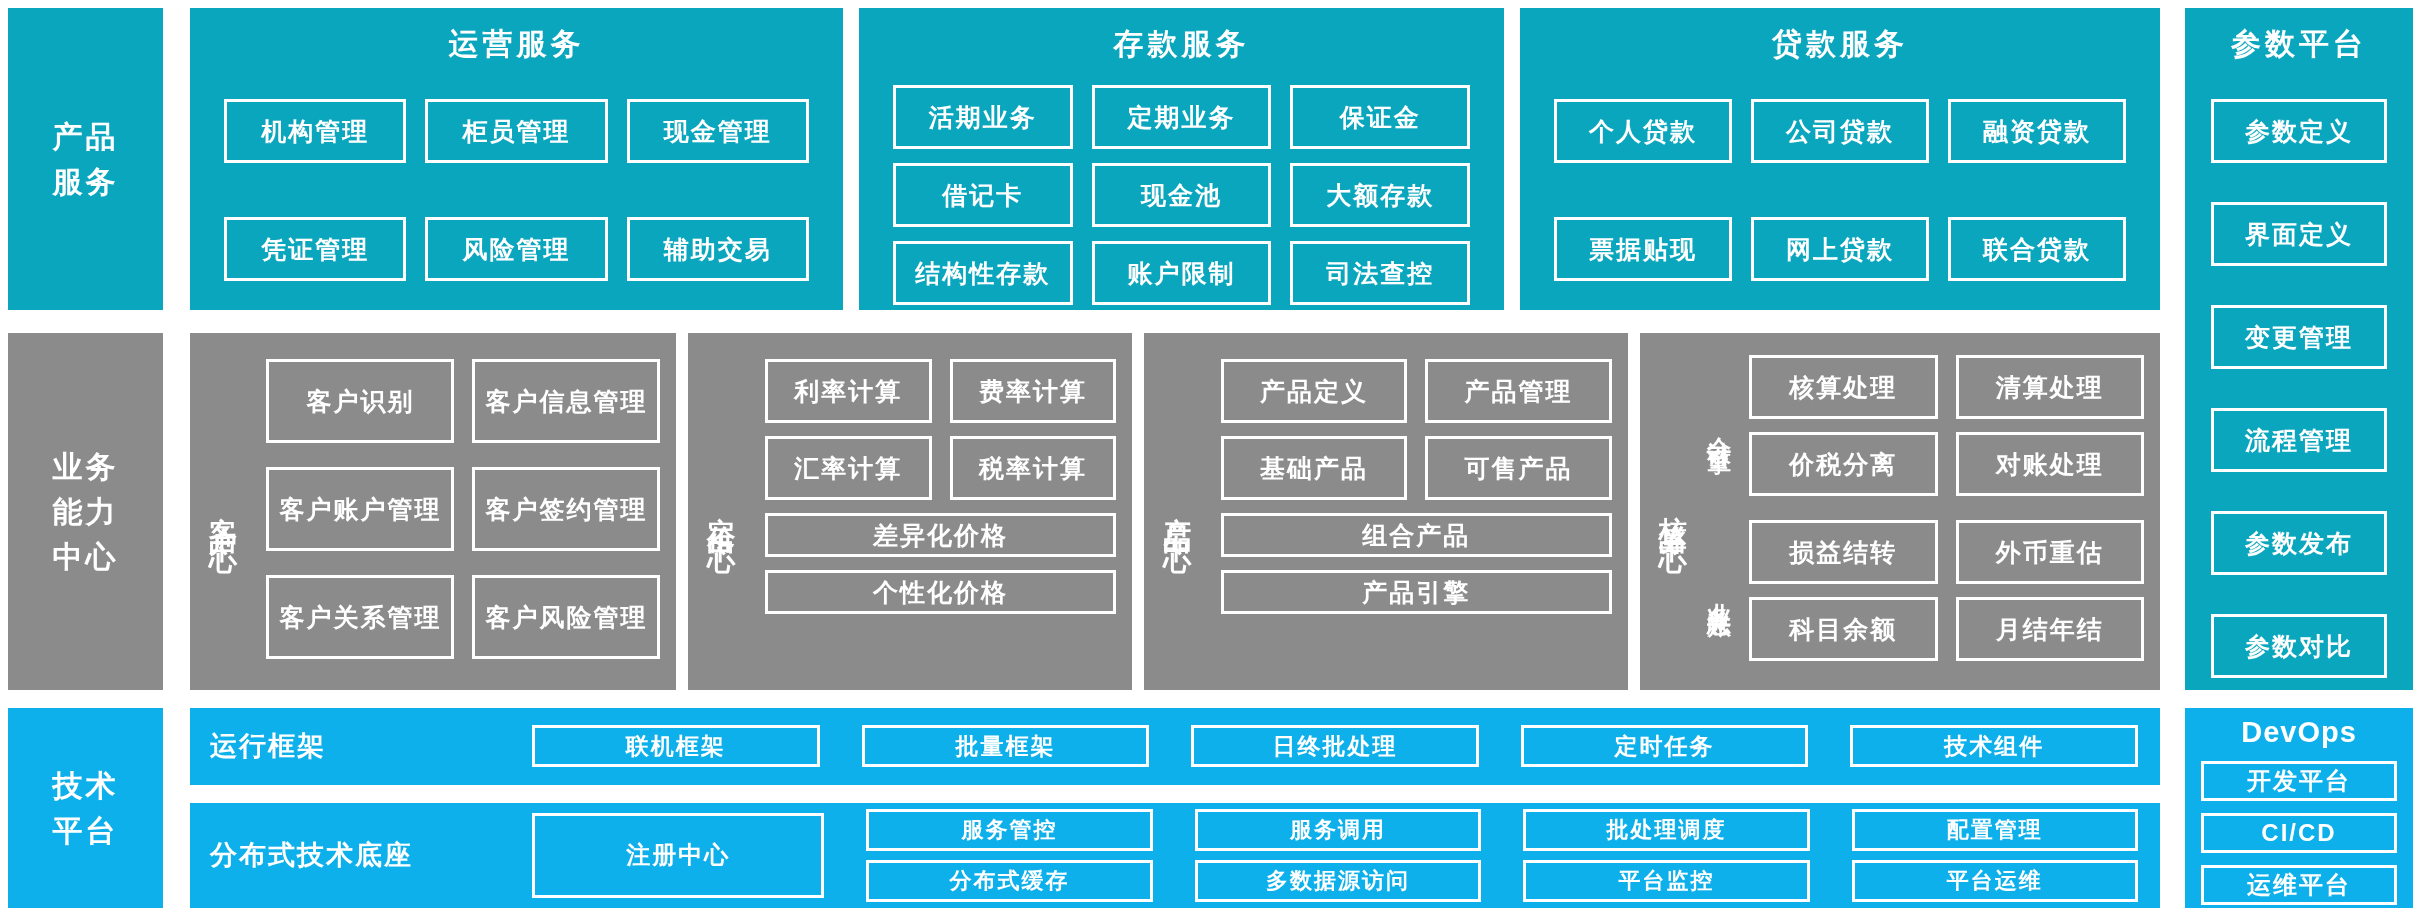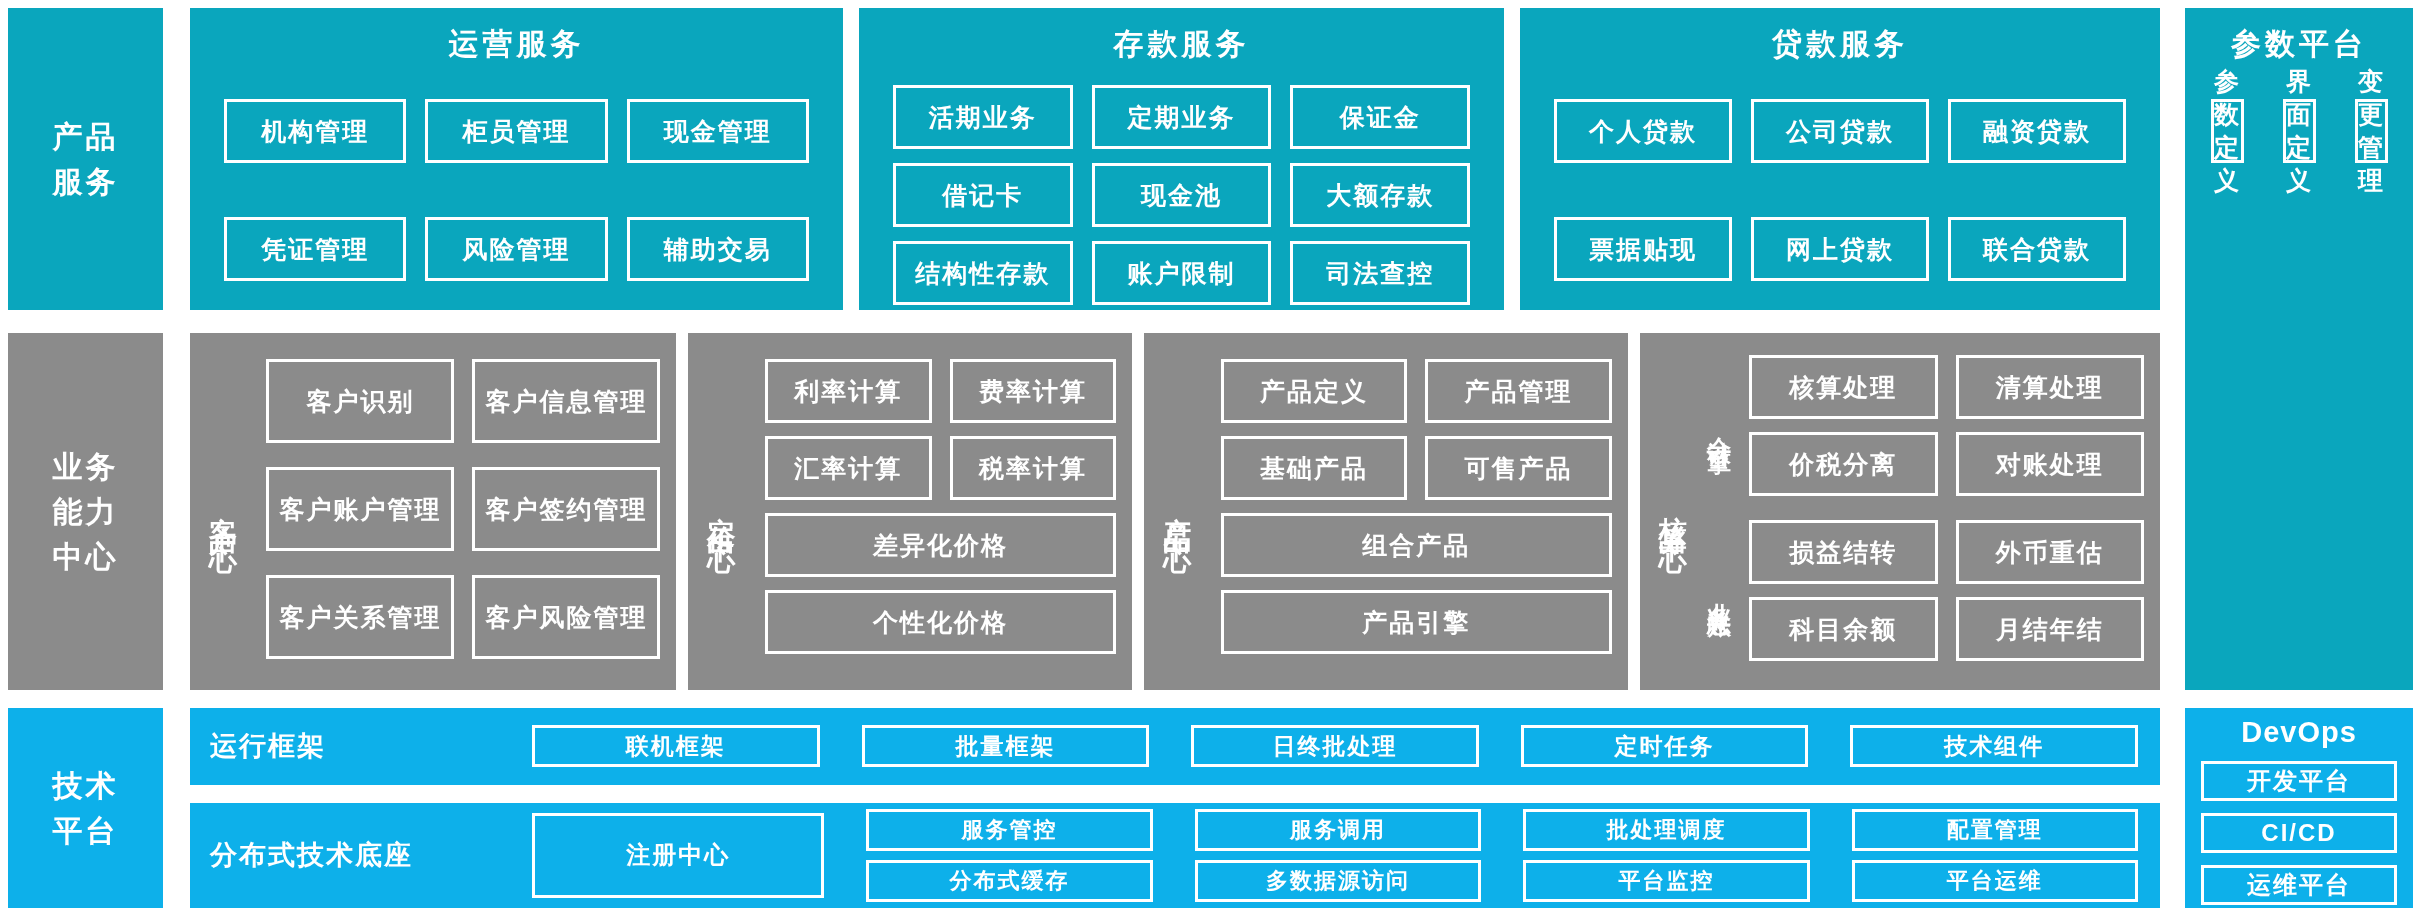--- a/index.html
+++ b/index.html
@@ -86,20 +86,21 @@
     padding: 0 34px;
     column-gap: 19px;
   }
   .rows-tall { margin-top: 34px; grid-auto-rows: 64px; row-gap: 54px; }
   .rows-dense { margin-top: 20px; grid-auto-rows: 64px; row-gap: 14px; }
 
   
   .param-list {
     margin: 34px 26px 0;
     display: flex;
+    flex-direction: column;
     gap: 39px;
   }
   .param-box { height: 64px; }
 
   
   .mid-panel { display: flex; padding-left: 14px; }
   .v-label {
     writing-mode: vertical-rl;
     text-orientation: upright;
     font-size: 28px;
@@ -113,21 +114,21 @@
     font-size: 24px;
     letter-spacing: 4px;
     align-self: center;
     line-height: 1.2;
   }
   .mid-content { flex: 1; margin: 26px 16px 0 26px; }
   .grid2 { display: grid; grid-template-columns: 1fr 1fr; }
   .rows-cust { grid-auto-rows: 84px; gap: 24px 18px; margin-top: 0; }
   .rows-mid  { grid-auto-rows: 64px; gap: 13px 18px; }
   .vcol13 { display: flex; flex-direction: column; gap: 13px; }
-  .wide-box { height: 64px; }
+  .wide-box { height: 44px; }
   .acct-content { flex: 1; margin: 22px 16px 12px 14px; display: flex; flex-direction: column; gap: 24px; justify-content: flex-start; }
   .acct-group { display: flex; gap: 16px; }
   .acct-group .grid2 { flex: 1; }
 
   
   .tech-row {
     display: flex;
     align-items: center;
     padding: 0 22px 0 20px;
     gap: 42px;

